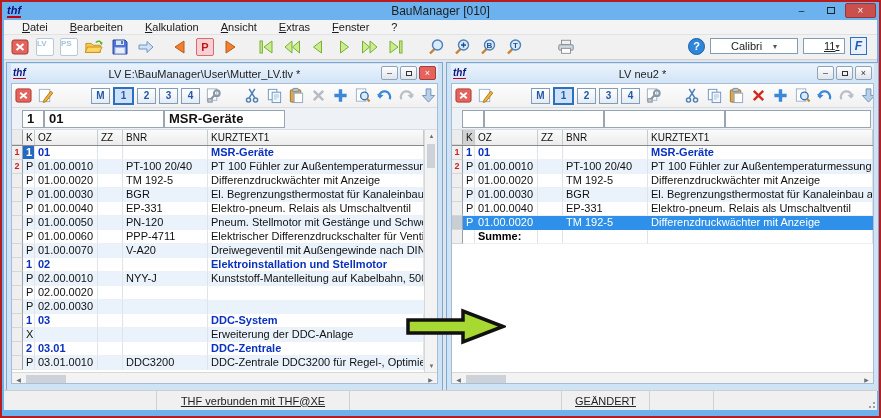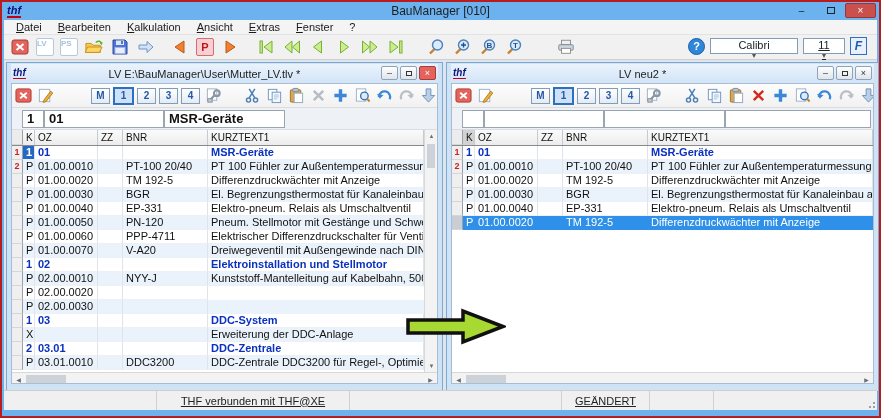--- a/index.html
+++ b/index.html
@@ -13,37 +13,37 @@
         margin-left:5px;line-height:11px;}
   .title-text{position:absolute;left:0;right:0;text-align:center;font-size:12px;color:#1e1e1e;}
   .win-controls{position:absolute;right:3px;top:1px;display:flex;z-index:5;}
   .wbtn{width:29px;height:15px;display:flex;align-items:center;justify-content:center;font-size:10px;color:#222;}
   .wbtn .box{width:8px;height:7px;border:1px solid #222;}
   .wbtn.close{background:#c9504c;border:1px solid #9c3531;color:#fff;width:31px;border-radius:2px;}
 
   .menubar{position:absolute;top:18px;left:2px;right:2px;height:15px;background:#f4f4f4;
            display:flex;align-items:center;padding-left:4px;font-size:11px;color:#1a1a1a;
            border-bottom:1px solid #e2e2e2;}
-  .menu-item{padding:0 8px;white-space:nowrap;}
+  .menu-item{padding:0 8px;white-space:nowrap;margin-left:6px;}
   .menu-item u{text-decoration:underline;}
 
   .mtb{position:absolute;top:33px;left:2px;right:2px;height:25px;background:#f1f1f1;
        border-bottom:1px solid #cfcfcf;display:flex;align-items:center;padding-left:6px;gap:6px;}
   .tbtn{width:20px;height:20px;display:flex;align-items:center;justify-content:center;}
   .tbtn svg{width:18px;height:18px;display:block;}
   .g1{margin-left:8px;}.g2{margin-left:10px;}.g3{margin-left:14px;}.g4{margin-left:26px;}
   .doc-label{border:1px solid #b6c8da;background:#fff;width:18px;height:18px;border-radius:2px;
              font-size:8px;font-weight:bold;color:#a4c2dd;justify-content:center;}
   .pbtn{width:18px;height:18px;border:1px solid #d86a6a;background:#f8d0d4;color:#c01818;
         font-weight:bold;font-size:11px;display:flex;align-items:center;justify-content:center;border-radius:2px;}
   .mtb-right{position:absolute;right:10px;top:2px;display:flex;align-items:center;gap:5px;}
   .helpbtn{width:17px;height:17px;border-radius:50%;background:#2e86d8;border:1px solid #1b5fa8;color:#fff;
            font-weight:bold;font-size:11px;display:flex;align-items:center;justify-content:center;}
   .combo{width:88px;height:16px;border:1px solid #7f9db9;background:#fff;font-size:11px;color:#222;
-         display:flex;align-items:center;padding:0 20px;justify-content:space-between;flex-direction:column;}
+         display:flex;align-items:center;padding:0 20px;justify-content:space-between;}
   .combo.small{width:38px;text-decoration:underline;}
   .caret{font-size:8px;color:#555;}
   .fbtn{width:17px;height:18px;border:1px solid #2e6fc0;background:#e8f1fb;color:#1d5cb0;font-weight:bold;
         font-style:italic;font-size:12px;display:flex;align-items:center;justify-content:center;}
 
   
   .mdi{position:absolute;top:58px;left:2px;right:2px;bottom:26px;background:#dfe5ec;}
 
   
   .cwindow{position:absolute;top:2px;height:330px;border:1px solid #7ea8d0;background:#cfe3f6;padding:1px 4px 4px;}
@@ -685,20 +685,28 @@
                   <div class="c-cell c-text">Elektro-pneum. Relais als Umschaltventil</div>
                 </div>
                 <div class="t-row selrow">
                   <div class="c-gut"></div>
                   <div class="c-cell c-k">P</div>
                   <div class="c-cell c-oz">01.00.0020</div>
                   <div class="c-cell c-zz"></div>
                   <div class="c-cell c-bnr">TM 192-5</div>
                   <div class="c-cell c-text">Differenzdruckwächter mit Anzeige</div>
                 </div>
+                <div class="t-row sum">
+                  <div class="c-gut"></div>
+                  <div class="c-cell c-k"></div>
+                  <div class="c-cell c-oz">Summe:</div>
+                  <div class="c-cell c-zz"></div>
+                  <div class="c-cell c-bnr"></div>
+                  <div class="c-cell c-text"></div>
+                </div>
               </div>
           </div>
           <div class="hscroll">
             <span class="sc-arrow sa-lt">◀</span>
             <span class="h-thumb"></span>
             <span class="sc-arrow sa-rt">▶</span>
           </div>
         </div>
       </div>
     </div>

